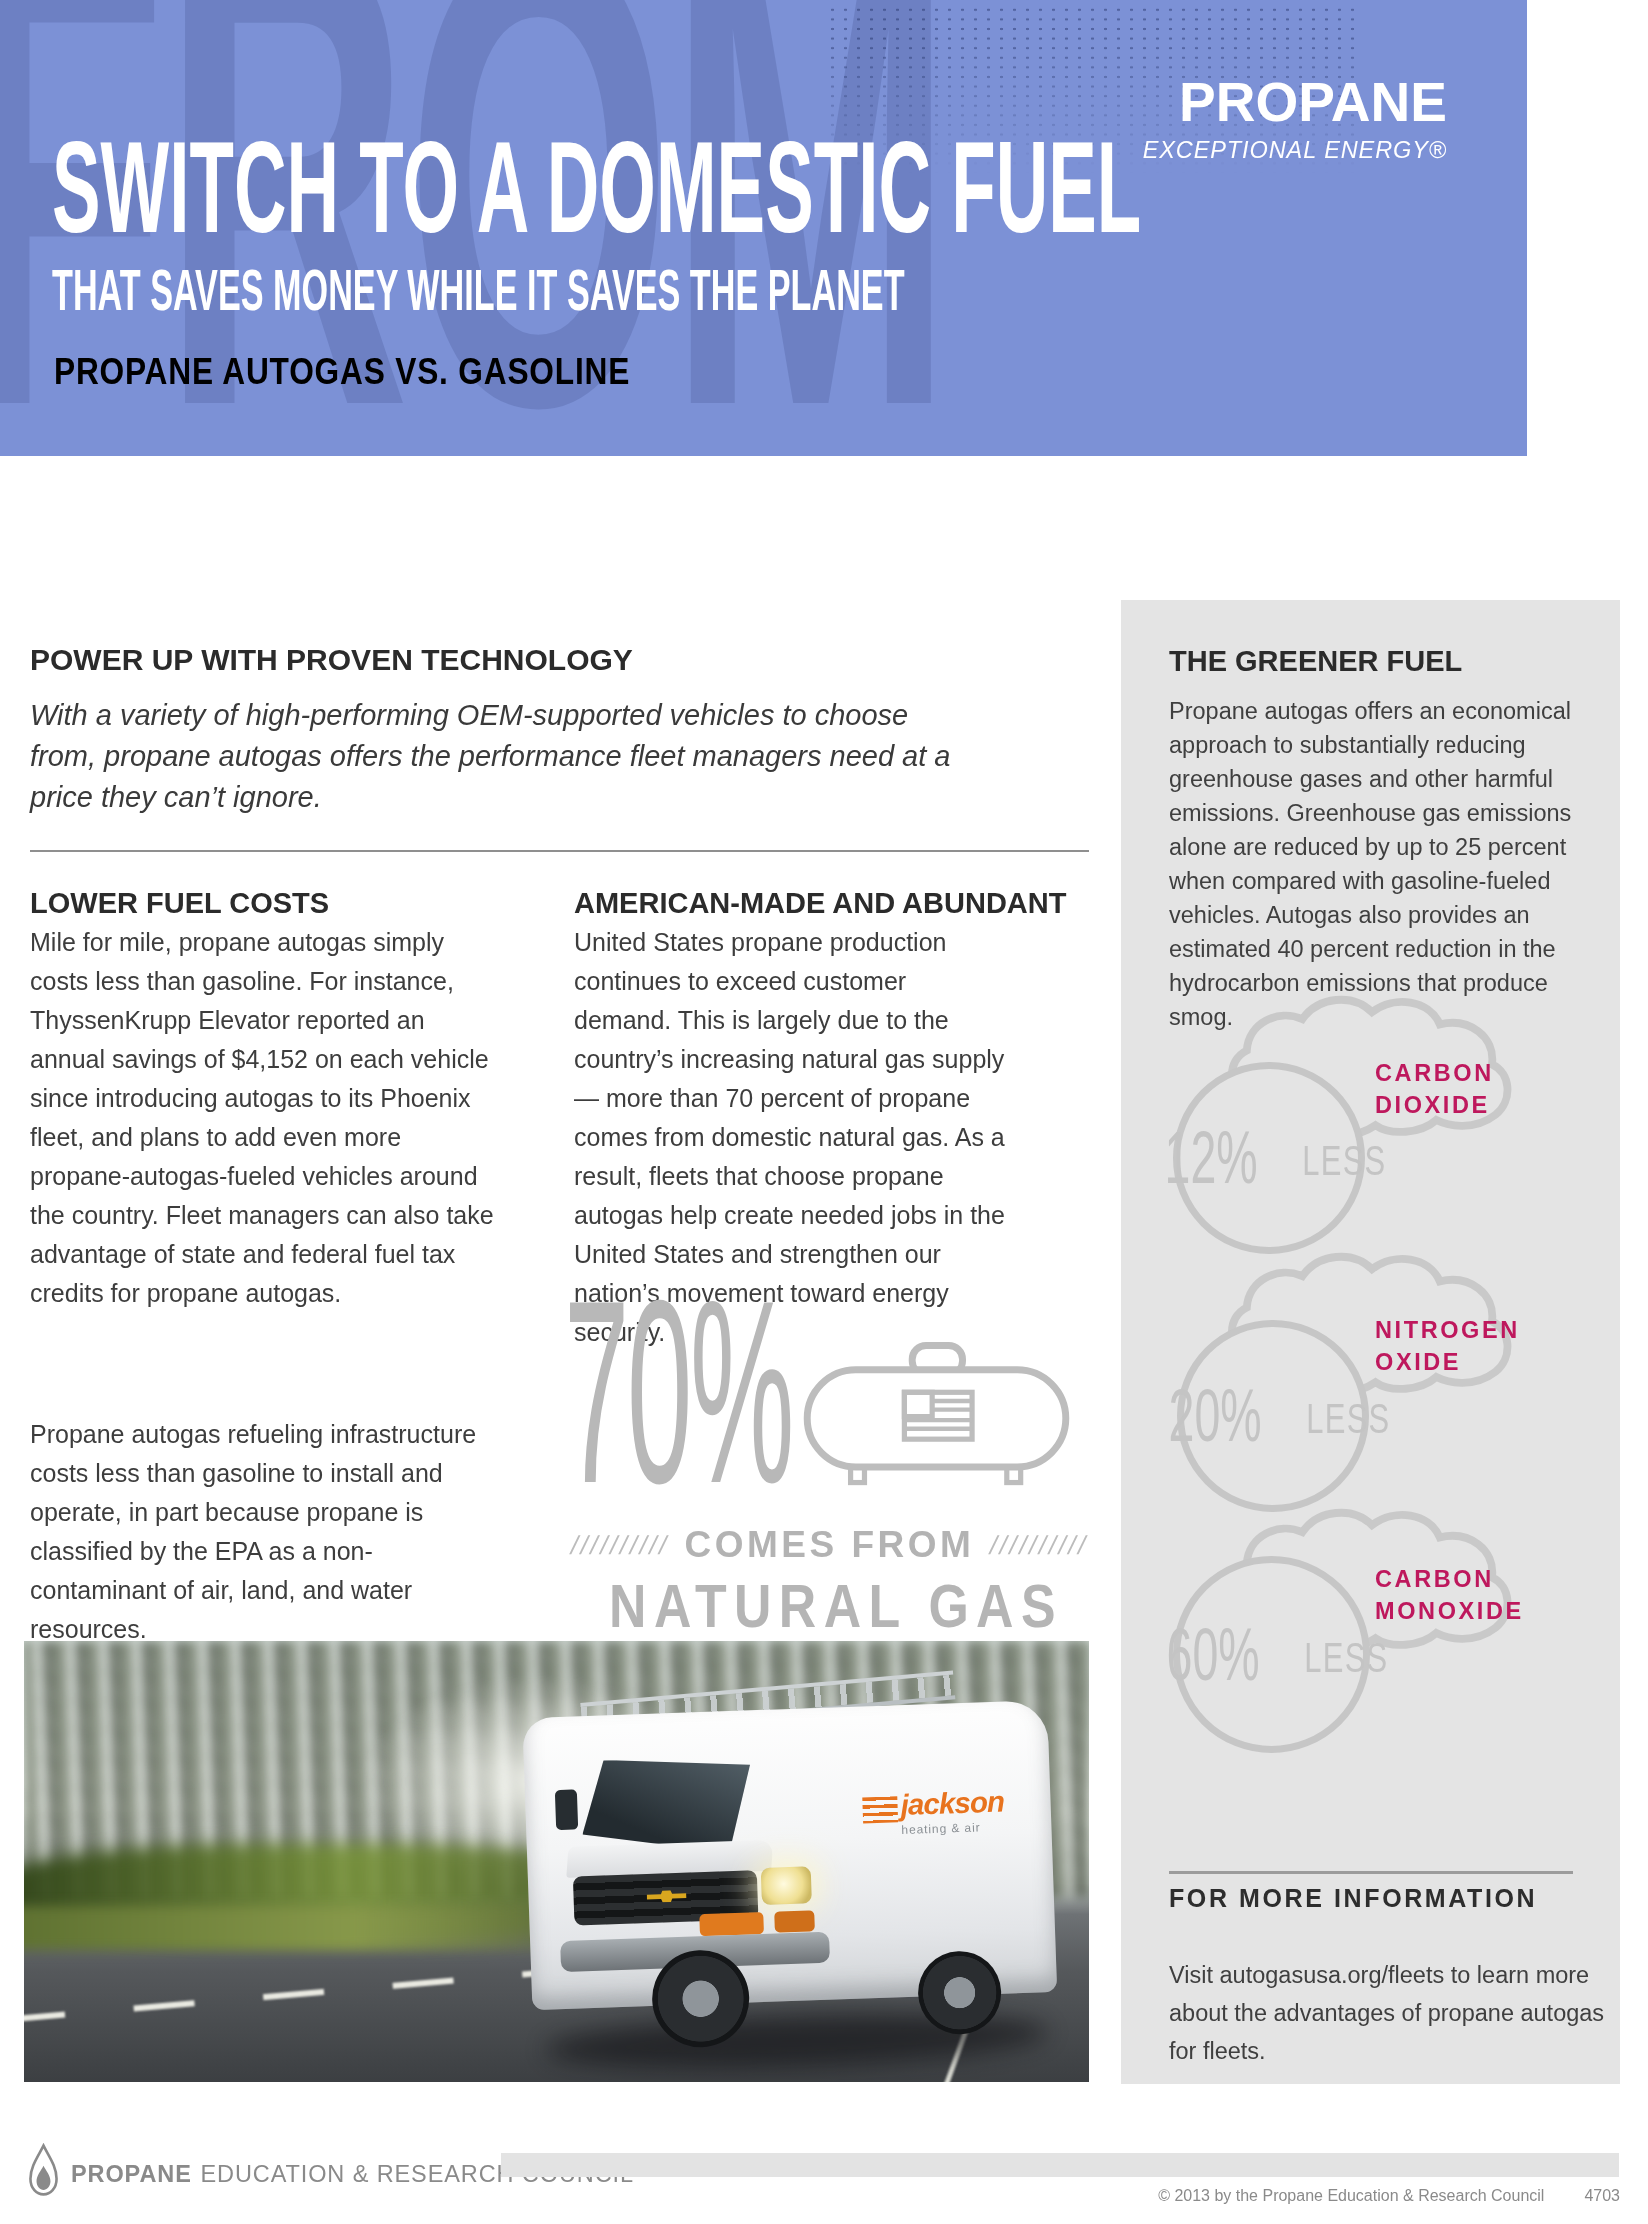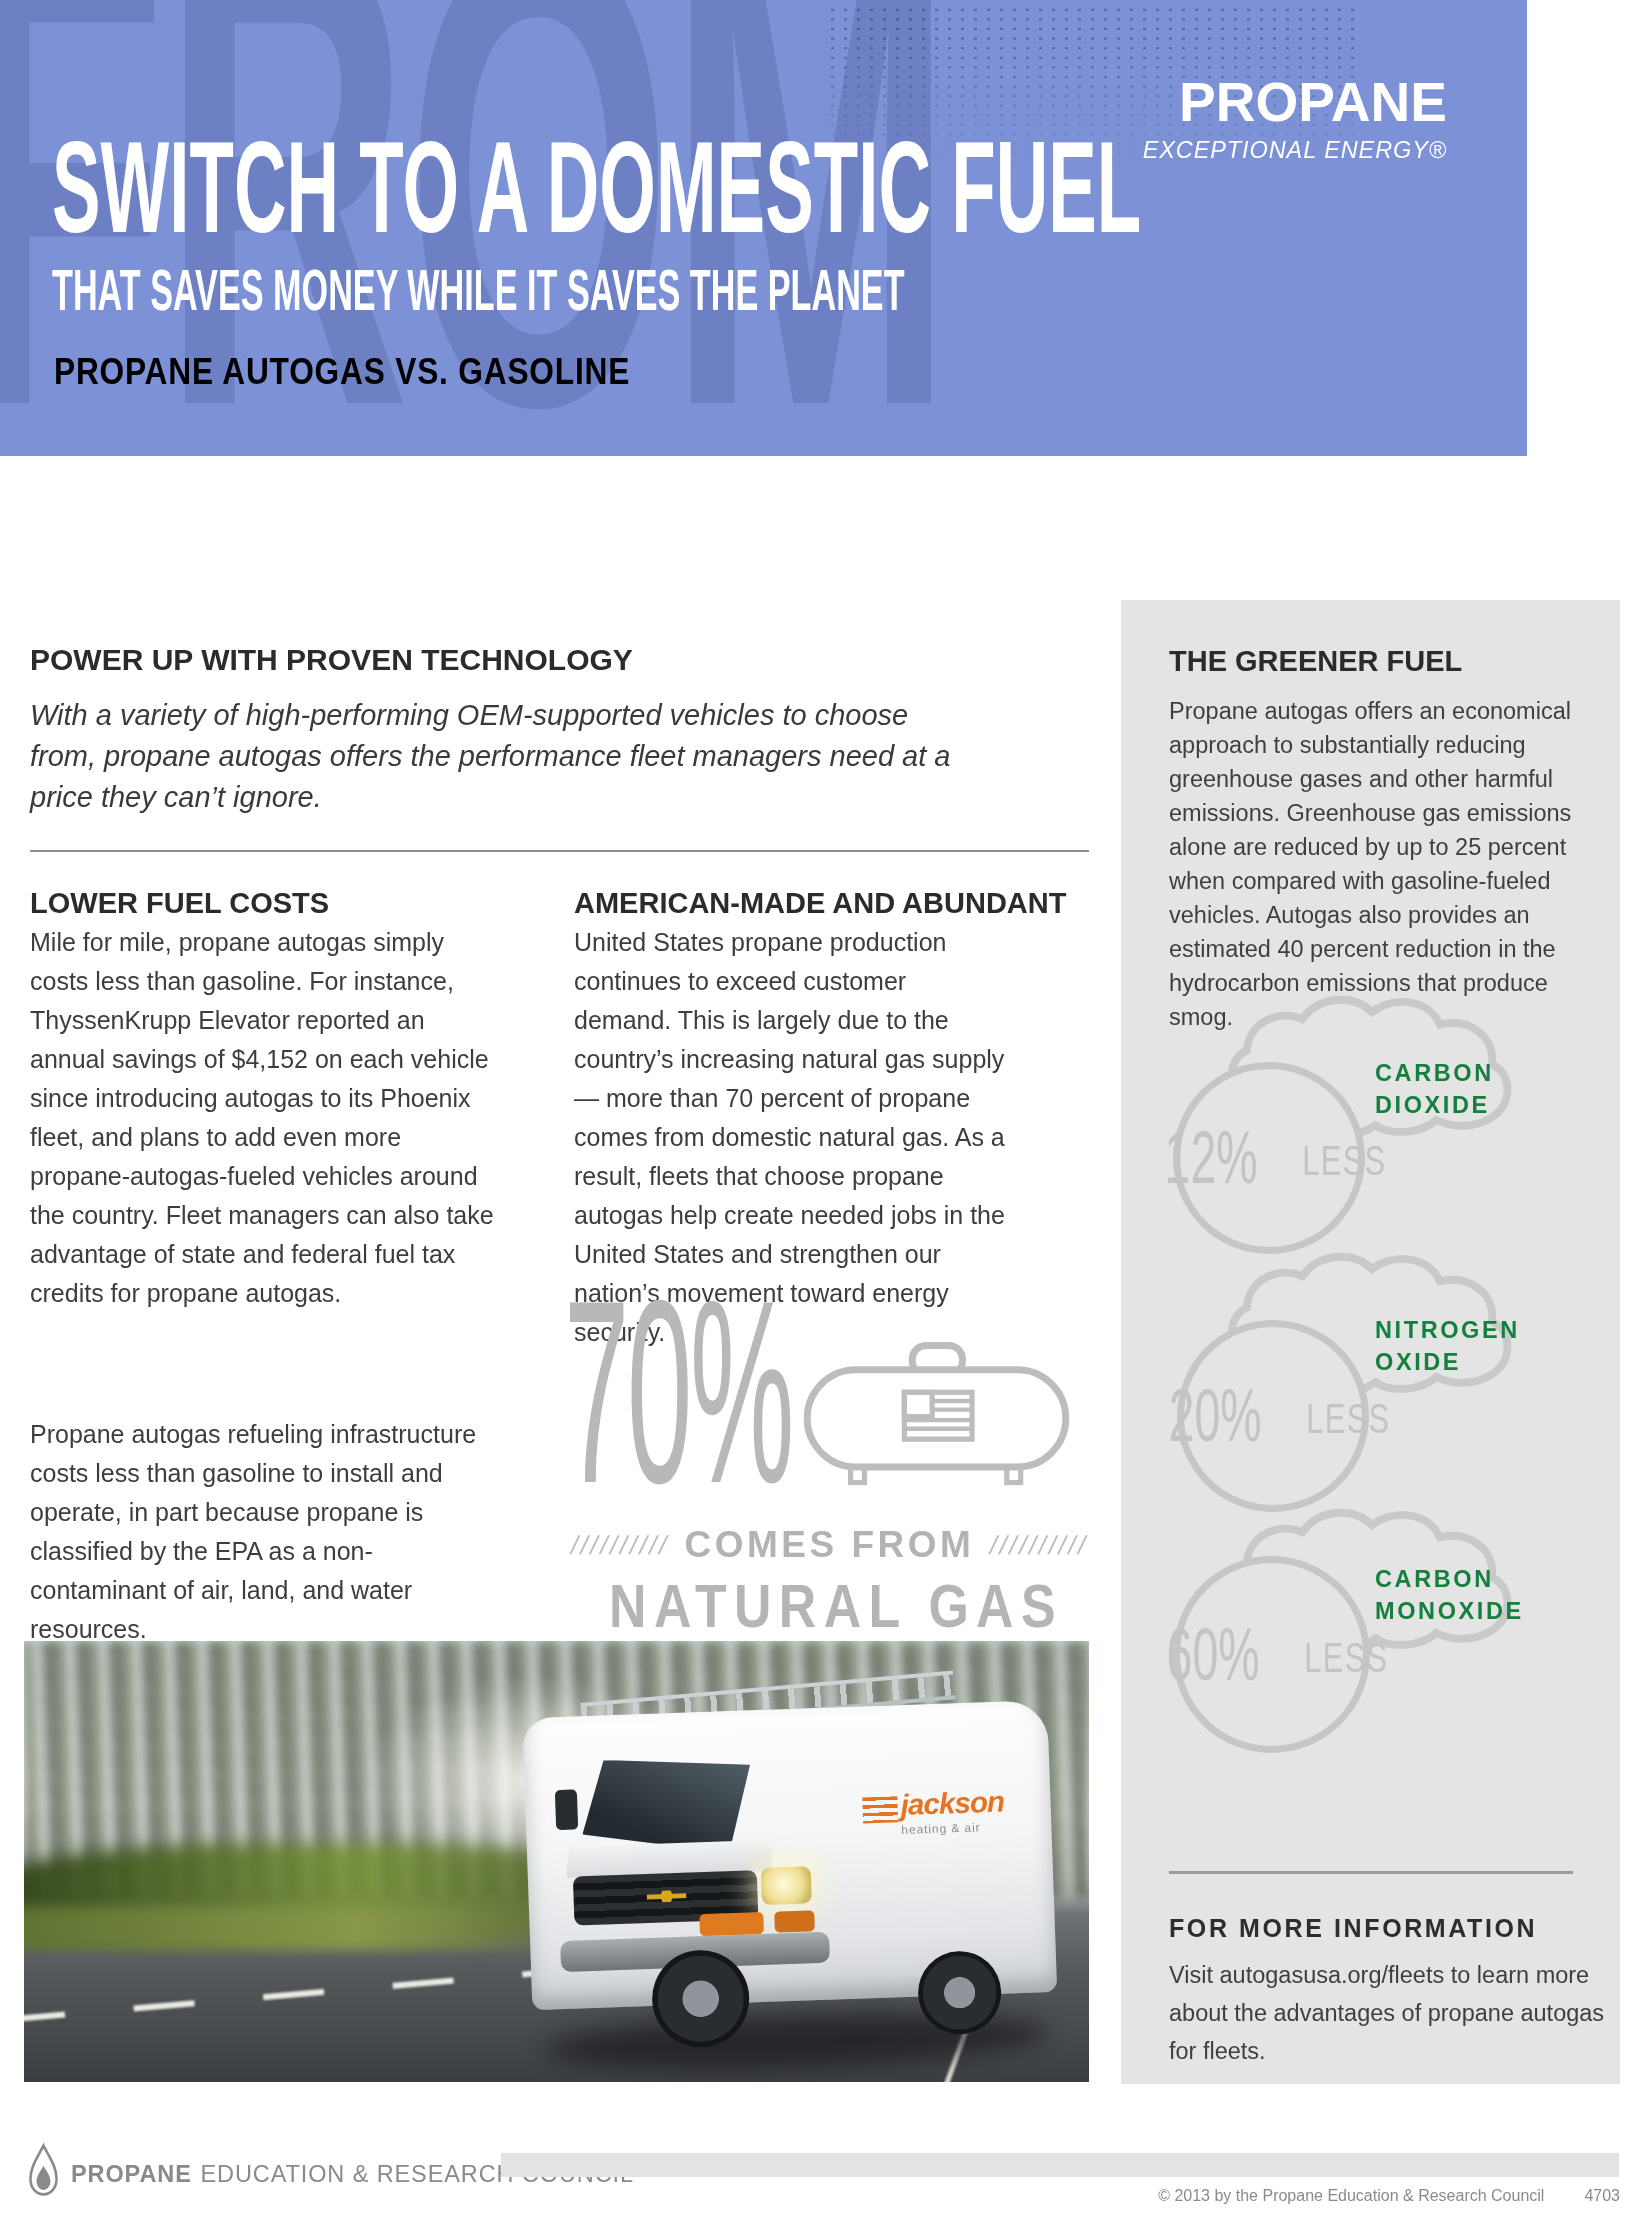--- a/index.html
+++ b/index.html
@@ -122,30 +122,30 @@
     background:repeating-linear-gradient(180deg,#e8731e 0 3.5px, transparent 3.5px 7.8px); }
   .van-logo-text { font-size:29.5px; font-weight:bold; font-style:italic; color:#e8731e; letter-spacing:-0.9px; }
   .van-logo-sub { font-size:12px; color:#8a8f94; letter-spacing:0.9px; margin-top:1.7px; }
 
   
   .sidebar { left:1121px; top:600px; width:499px; height:1484px; background:#e4e4e4; }
   .sb-h { position:absolute; left:48px; top:45px; font-size:29px; font-weight:bold; color:#2b2b2b; }
   .sb-p { position:absolute; left:48px; top:94px; width:404px; font-size:23.5px; line-height:34px; color:#3f3f3f; }
   .stat-cloud { position:absolute; width:400px; height:174px; }
   .stat-label { position:absolute; font-size:23.5px; font-weight:bold; letter-spacing:2.6px;
-    color:#15803d; line-height:32px; }
+    color:#be185d; line-height:32px; }
   .stat-circle { position:absolute; width:178px; height:178px; border-radius:50%;
     border:7.8px solid #c6c6c6; background:#e4e4e4; display:flex; flex-direction:row;
     align-items:center; justify-content:center; }
   .stat-pct { font-size:75px; font-weight:400; color:#c4c4c4; line-height:0.9; }
   .stat-pct .cx { transform:scaleX(0.62); transform-origin:center top; }
   .stat-less { font-size:43px; font-weight:400; color:#c4c4c4; letter-spacing:1.7px; line-height:1; margin-top:5.2px; }
   .stat-less .cx { transform:scaleX(0.72); transform-origin:center top; }
   .sb-rule { position:absolute; left:48px; top:1271px; width:404px; height:2.6px; background:#9c9c9c; }
-  .mi-h { position:absolute; left:48px; top:1314px; font-size:25px; font-weight:bold; letter-spacing:2.6px; color:#2d2d2d; }
+  .mi-h { position:absolute; left:48px; top:1284px; font-size:25px; font-weight:bold; letter-spacing:2.6px; color:#2d2d2d; }
   .mi-p { position:absolute; left:48px; top:1356px; width:436px; font-size:23.5px; line-height:38px; color:#3f3f3f; }
 
   
   .f-org { left:71px; top:2161px; font-size:23.5px; color:#8a8a8a; letter-spacing:0.4px; }
   .f-org b { font-weight:bold; letter-spacing:0.9px; }
   .f-org span { margin-left:8.7px; letter-spacing:0.9px; }
   .f-bar { left:501px; top:2153px; width:1118px; height:24px; background:#e3e3e3; }
   .f-copy { left:0px; top:2187px; width:1620px; text-align:right; font-size:16px; color:#8a8a8a; }
   .f-copy .docnum { margin-left:40px; }
 </style>

